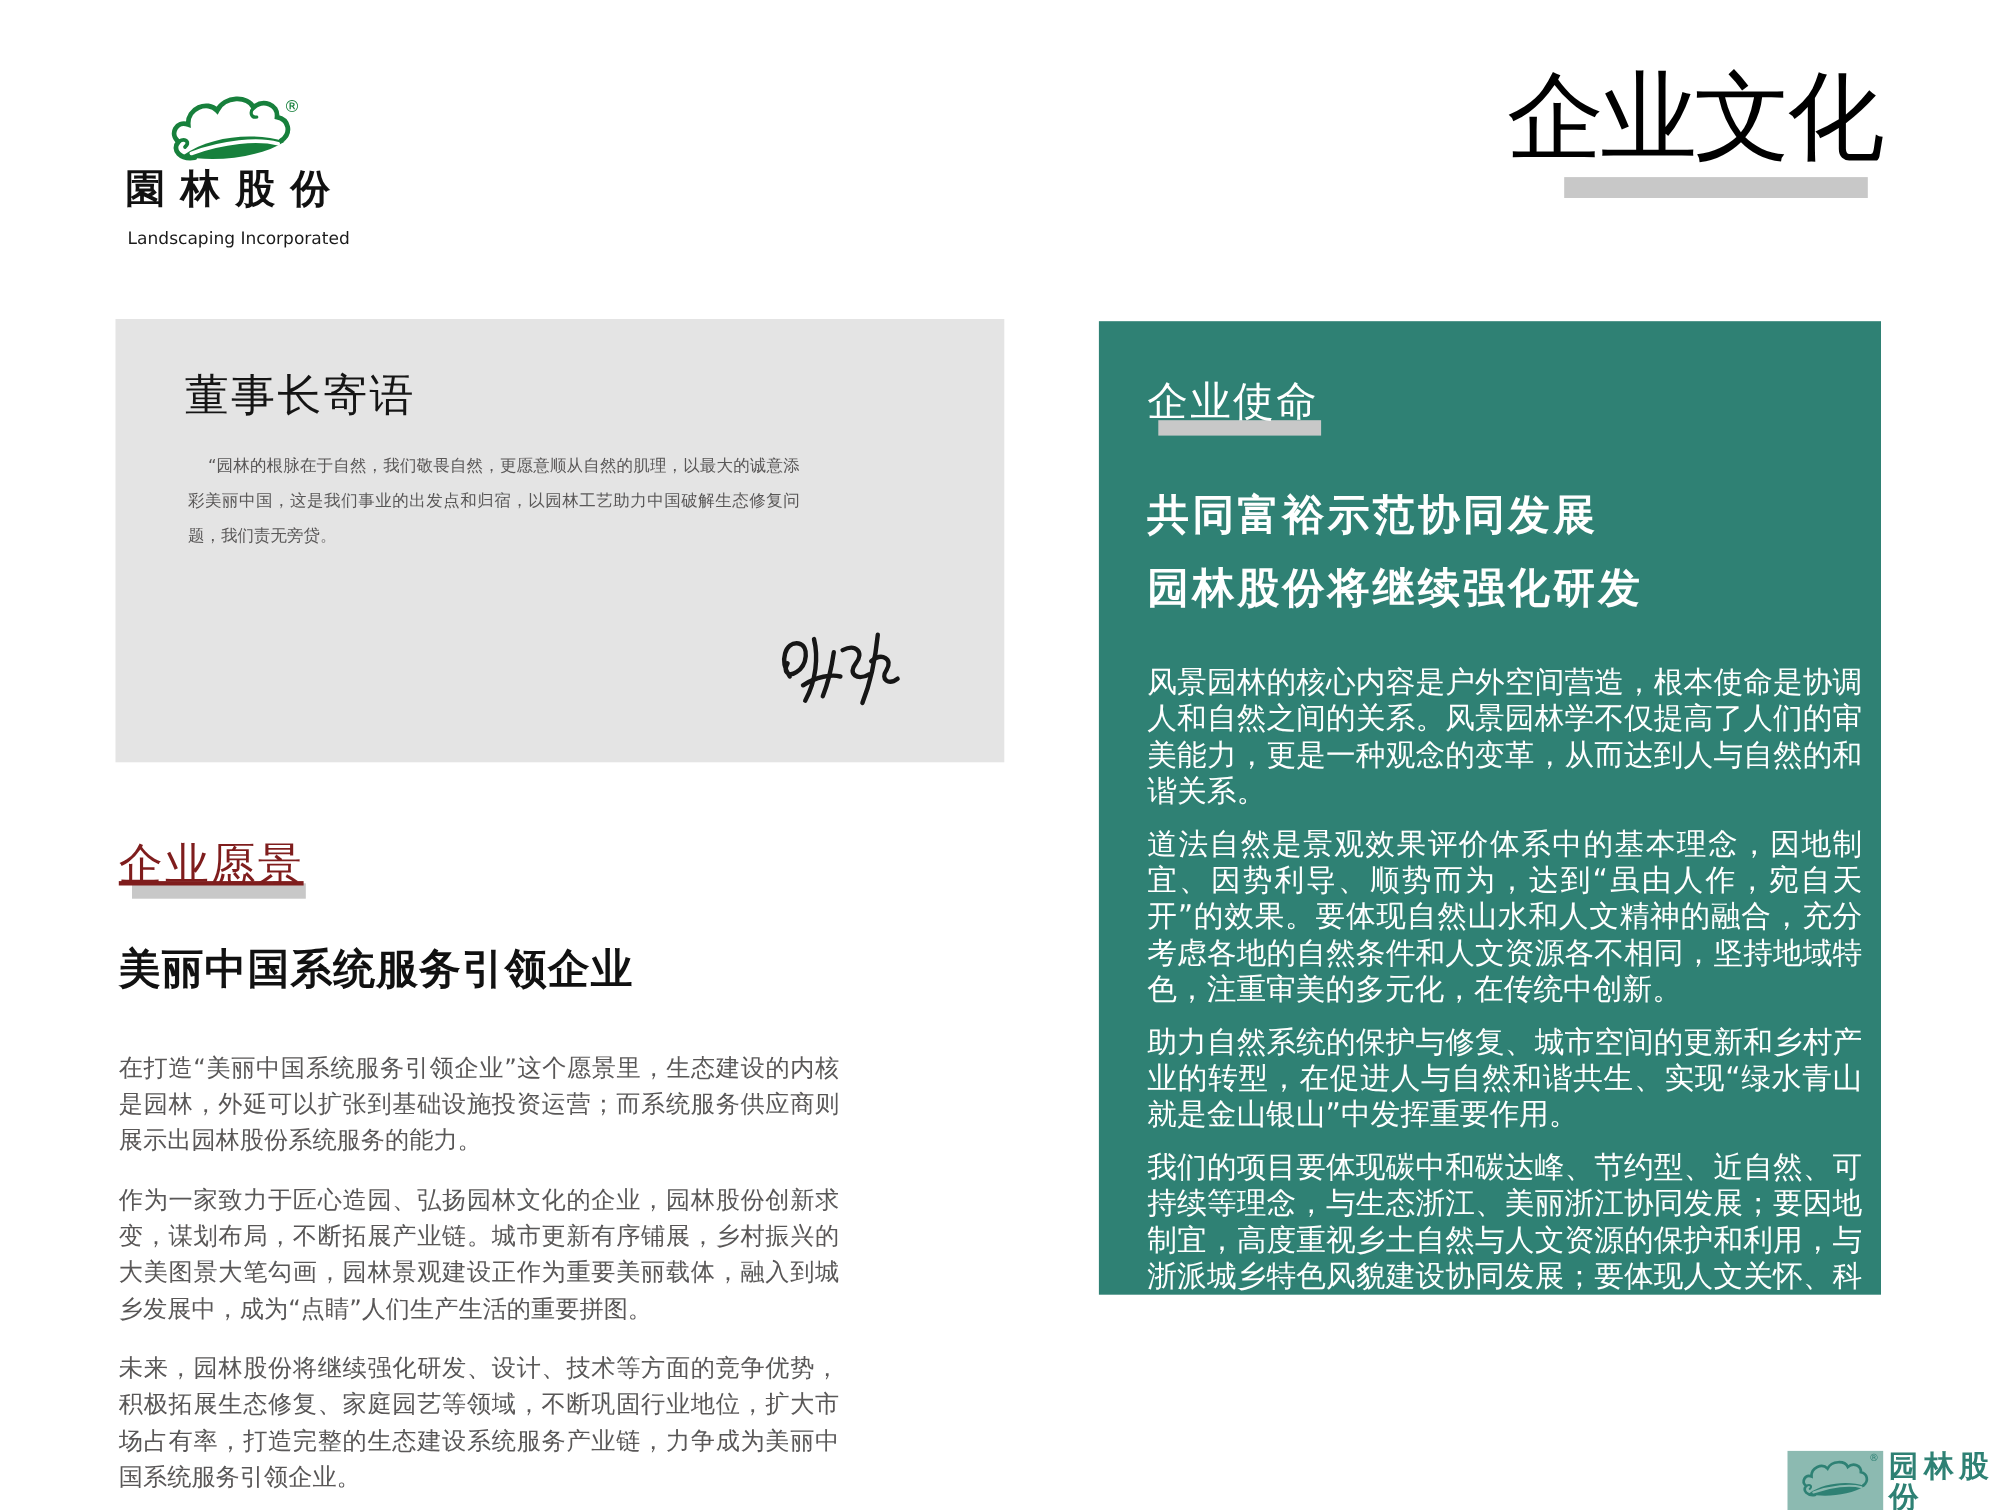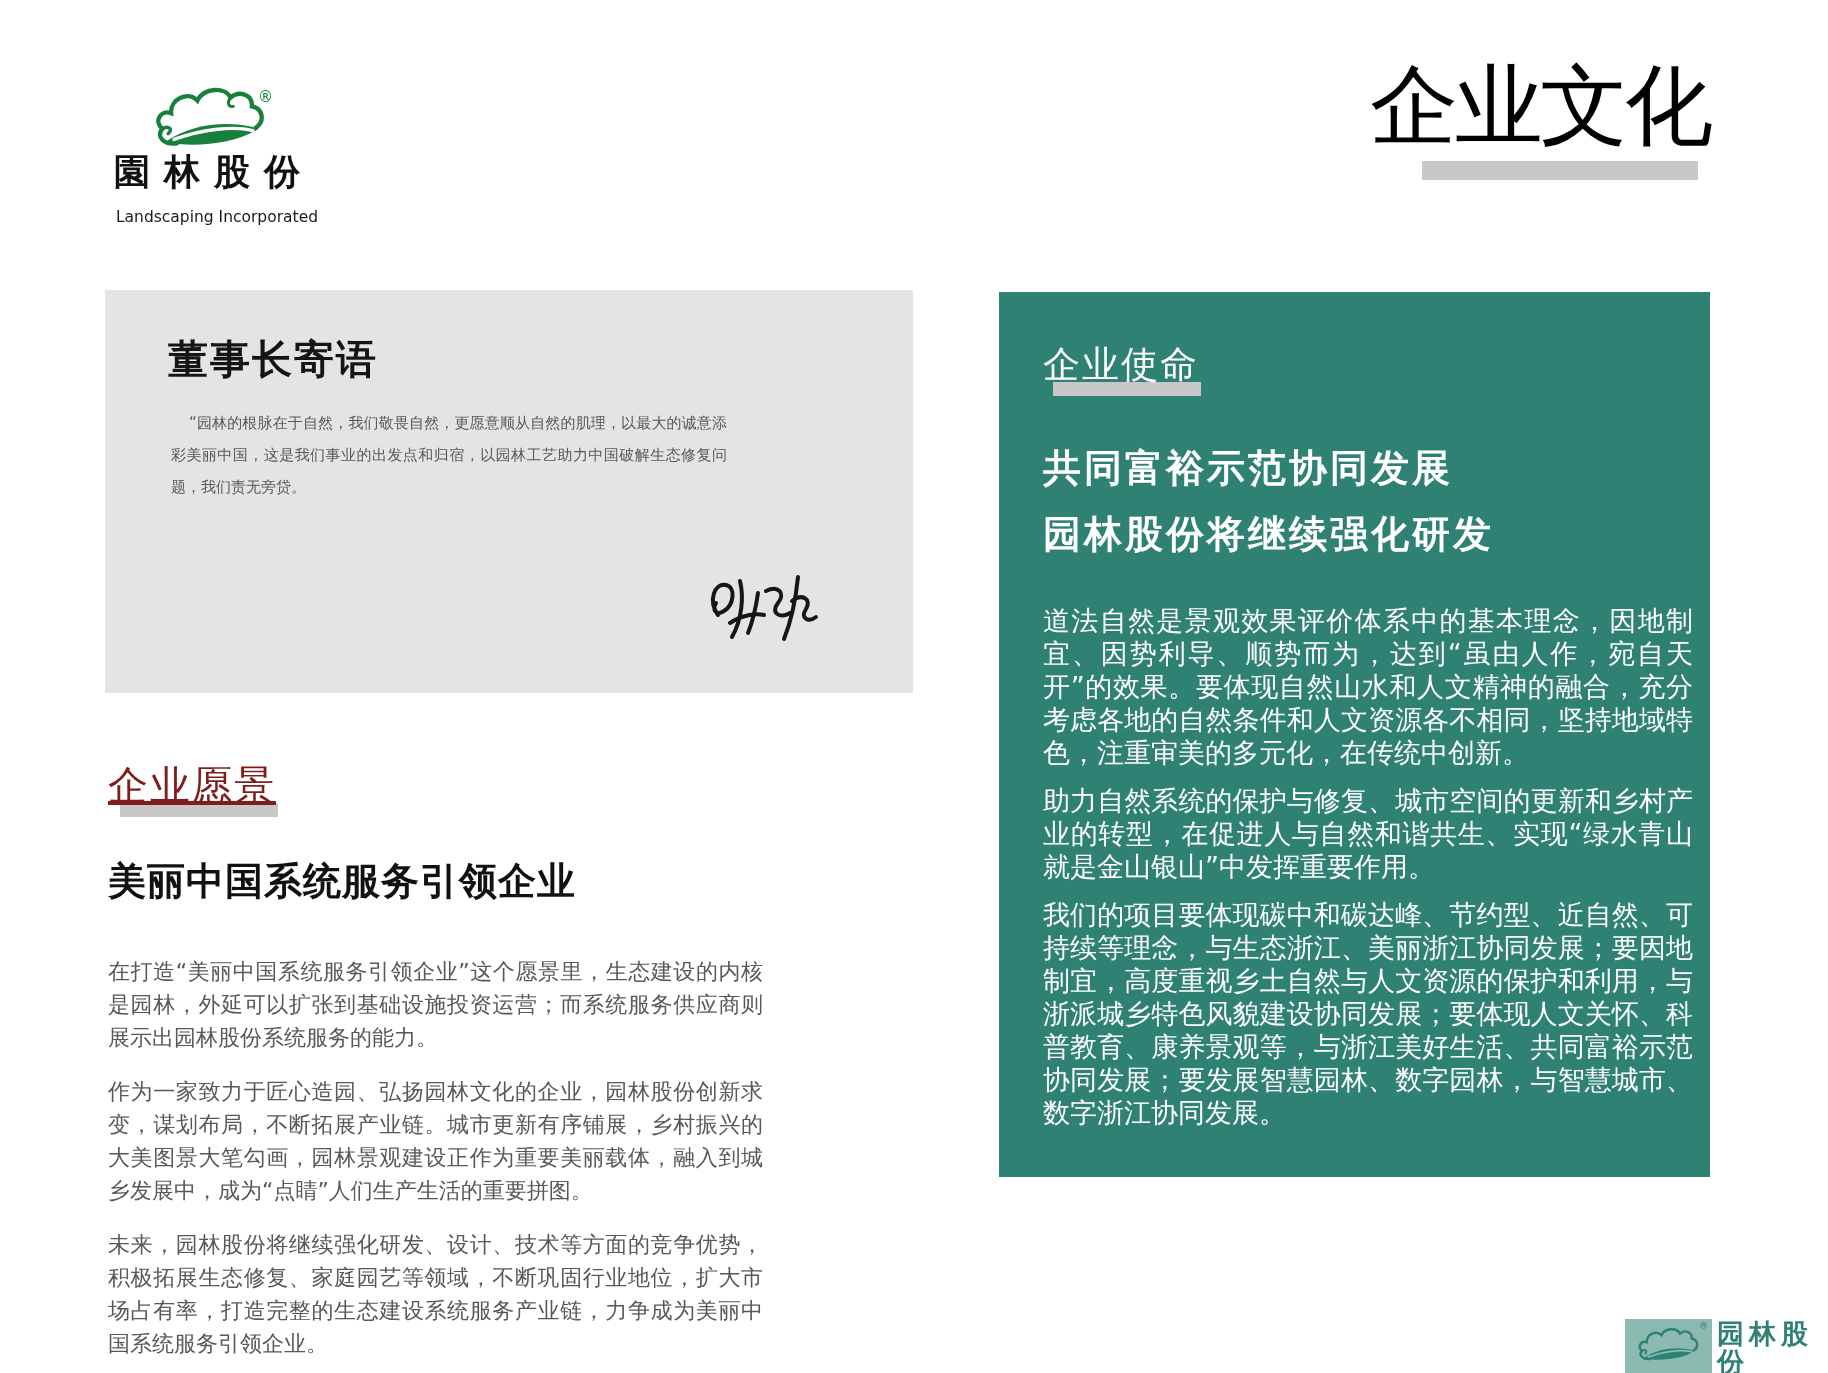--- a/index.html
+++ b/index.html
@@ -15,21 +15,21 @@
   .logo-cn{width:234px;text-align:left;font-size:36px;font-weight:700;
            letter-spacing:14px;text-indent:14px;color:#111;}
   .logo-en{width:234px;text-align:center;font-size:15.5px;color:#1a1a1a;}
 
   
   .page-title{font-size:88px;line-height:1;letter-spacing:-3px;color:#000;z-index:2;margin-left:28px;}
   .bar{background:#c8c8c8;z-index:1;}
 
   
   .gray-box{left:105px;top:290px;width:808px;height:403px;background:#e4e4e4;}
-  .chairman-heading{left:63px;top:42px;font-size:40px;font-weight:700;
+  .chairman-heading{left:63px;top:42px;font-size:40px;font-weight:400;
                     letter-spacing:2px;color:#151515;}
   .chairman-body{left:66px;top:117px;width:556px;font-size:15px;line-height:32px;
                  color:#595757;text-indent:1.2em;text-align:justify;}
   .signature{left:595px;top:272px;width:140px;height:92px;}
 
   
   .vision-heading{left:108px;top:758px;font-size:40px;letter-spacing:2px;color:#7f1d1d;z-index:2;text-decoration:underline;}
   .vision-bar{left:120px;top:803px;width:158px;height:14px;}
   .vision-subtitle{left:108px;top:856px;font-size:38px;font-weight:700;letter-spacing:1px;color:#111;}
   .vision-body{left:108px;top:955px;width:655px;font-size:22px;line-height:33px;
@@ -102,20 +102,21 @@
   </div>
 
   <div class="abs teal-panel">
     <div class="abs bar mission-bar"></div>
     <div class="abs mission-heading">企业使命</div>
     <div class="abs mission-slogan">
       <div>共同富裕示范协同发展</div>
       <div>园林股份将继续强化研发</div>
     </div>
     <div class="abs mission-body">
+      <p>风景园林的核心内容是户外空间营造，根本使命是协调人和自然之间的关系。风景园林学不仅提高了人们的审美能力，更是一种观念的变革，从而达到人与自然的和谐关系。</p>
       <p>道法自然是景观效果评价体系中的基本理念，因地制宜、因势利导、顺势而为，达到“虽由人作，宛自天开”的效果。要体现自然山水和人文精神的融合，充分考虑各地的自然条件和人文资源各不相同，坚持地域特色，注重审美的多元化，在传统中创新。</p>
       <p>助力自然系统的保护与修复、城市空间的更新和乡村产业的转型，在促进人与自然和谐共生、实现“绿水青山就是金山银山”中发挥重要作用。</p>
       <p>我们的项目要体现碳中和碳达峰、节约型、近自然、可持续等理念，与生态浙江、美丽浙江协同发展；要因地制宜，高度重视乡土自然与人文资源的保护和利用，与浙派城乡特色风貌建设协同发展；要体现人文关怀、科普教育、康养景观等，与浙江美好生活、共同富裕示范协同发展；要发展智慧园林、数字园林，与智慧城市、数字浙江协同发展。</p>
     </div>
   </div>
 
   <div class="abs wm-square">
     <svg viewBox="0 0 120 74" width="66" height="40">
       <path d="M25,61 C12,63 3,54 10,46 C1,39 8,26 19,30 C18,15 37,7 46,17 C53,3 75,3 80,14 C89,6 103,11 102,23 C113,25 116,38 106,45" fill="none" stroke="#2e8174" stroke-width="4.5" stroke-linecap="round"></path>
       <path d="M10,46 C17,42 21,47 16,51" fill="none" stroke="#2e8174" stroke-width="3.5" stroke-linecap="round"></path>

